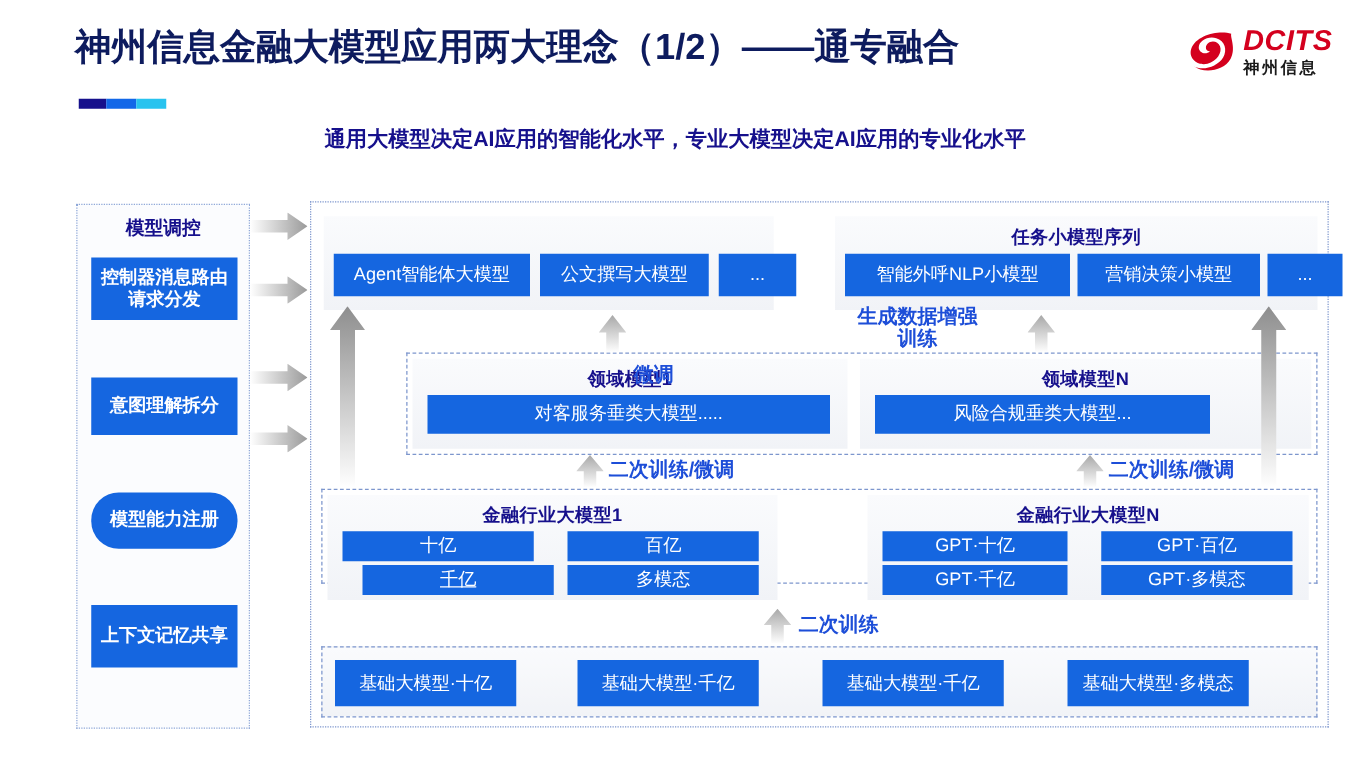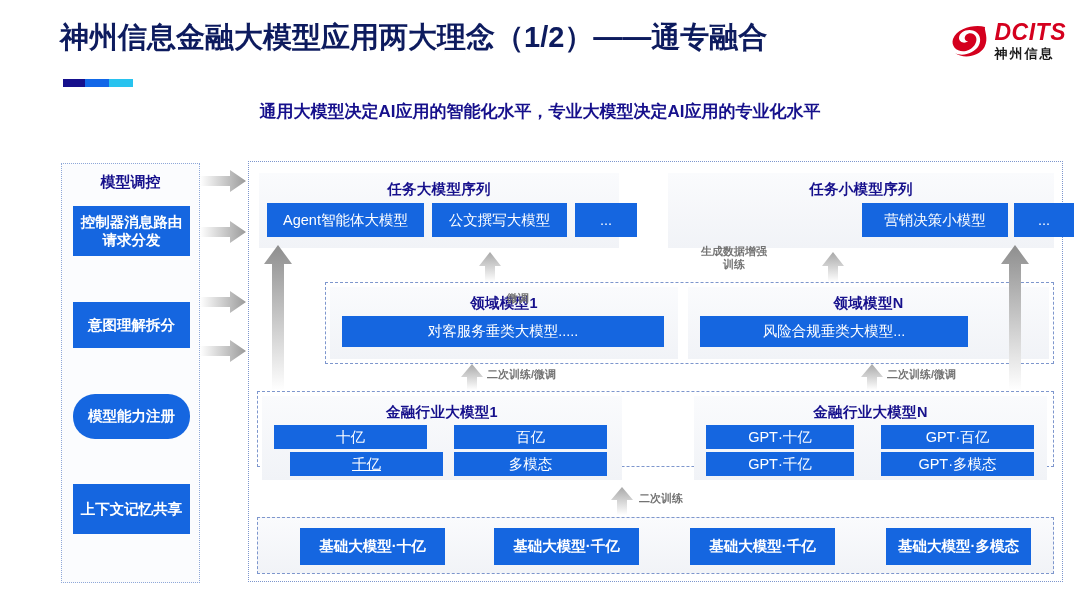--- a/index.html
+++ b/index.html
@@ -98,28 +98,28 @@
 
   
   #base-wrap{
     position:absolute;left:8px;top:355px;width:797px;height:57px;
     border:1px dashed #7d96cd;box-sizing:border-box;
     background:linear-gradient(180deg,#fafbfd 0%,#f1f3f7 100%);
   }
   .base-chip{
     position:absolute;top:10px;height:37px;width:145px;
     background:#1566e0;color:#fff;display:flex;align-items:center;justify-content:center;
-    font-size:14.5px;font-weight:bold;margin-left:32px;
+    font-size:14.5px;font-weight:normal;
   }
 
   
   .v-arrow{position:absolute;}
   .v-arrow svg{display:block;}
   .flow-label{
-    position:absolute;font-size:11px;font-weight:bold;color:#737373;
+    position:absolute;font-size:16px;font-weight:bold;color:#1d4ed8;
     line-height:1.15;white-space:pre-line;
   }
 </style>
 </head>
 <body>
 
 <div id="slide-title">神州信息金融大模型应用两大理念（1/2）——通专融合</div>
 <div id="title-underline">
   <div class="seg1"></div>
   <div class="seg2"></div>
@@ -188,28 +188,28 @@
           <stop offset="100%" stop-color="#9a9a9a"></stop>
         </linearGradient>
       </defs>
     <path d="M0 6 L30 6 L30 0 L46 11 L30 22 L30 16 L0 16 Z" fill="url(#hg4)"></path>
   </svg>
 </div>
 
 <div id="main-panel">
 
   <div class="card" id="task-big">
-    <div class="card-title">任务大模型序列</div>
     <div class="blue-chip" style="left:8px;top:30px;width:157px;height:34px;">Agent智能体大模型</div>
     <div class="blue-chip" style="left:173px;top:30px;width:135px;height:34px;">公文撰写大模型</div>
     <div class="blue-chip" style="left:316px;top:30px;width:62px;height:34px;">...</div>
   </div>
 
   <div class="card" id="task-small">
     <div class="card-title">任务小模型序列</div>
+    <div class="blue-chip" style="left:8px;top:30px;width:180px;height:34px;">智能外呼NLP小模型</div>
     <div class="blue-chip" style="left:194px;top:30px;width:146px;height:34px;">营销决策小模型</div>
     <div class="blue-chip" style="left:346px;top:30px;width:60px;height:34px;">...</div>
   </div>
 
   <div id="domain-wrap">
     <div class="card" id="domain-1">
       <div class="card-title">领域模型1</div>
       <div class="blue-chip" style="left:12px;top:29px;width:322px;height:31px;">对客服务垂类大模型.....</div>
     </div>
     <div class="card" id="domain-n">

